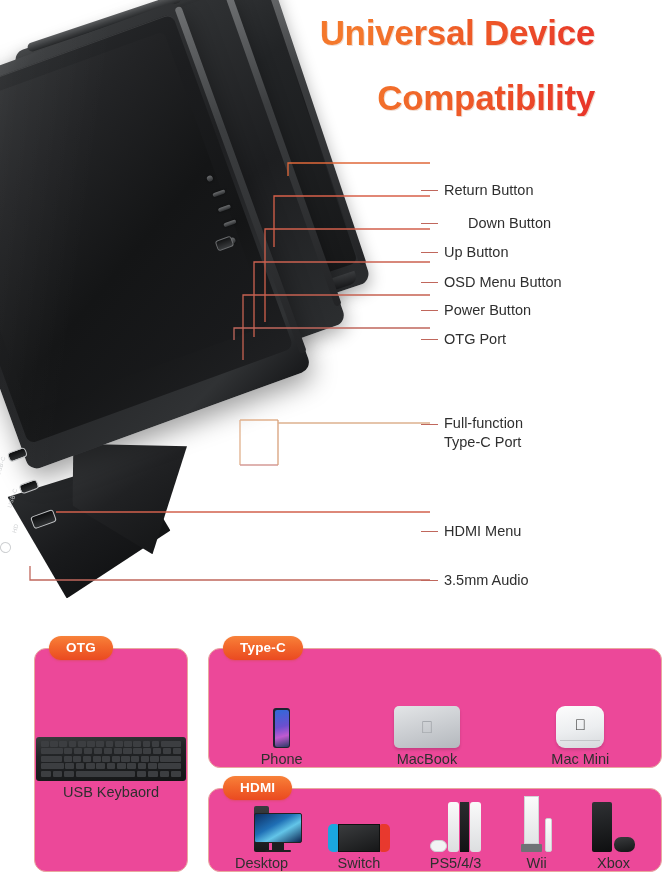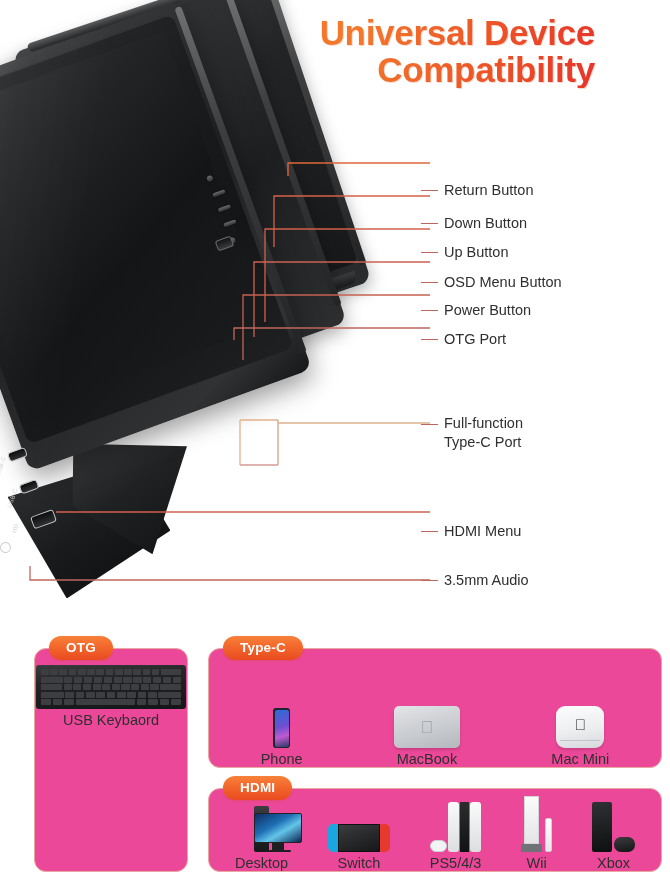--- a/index.html
+++ b/index.html
@@ -14,21 +14,21 @@
   
   .title{
     position:absolute;right:4px;top:14px;width:340px;
     text-align:right;line-height:1.06;
     font-size:35px;font-weight:bold;letter-spacing:-0.3px;
     background:linear-gradient(100deg,#f4782c 0%,#f4782c 30%,#ee5a27 62%,#e8342a 100%);
     -webkit-background-clip:text;background-clip:text;color:transparent;
     -webkit-text-fill-color:transparent;
     filter:drop-shadow(1px 1px 0 rgba(180,90,40,.22));
   }
-  .title .l2{display:block;}
+  .title .l2{display:block;margin-top:28px;}
 
   
   .art{position:absolute;left:-16px;top:0;width:400px;height:625px;}
   .mon{position:absolute;border-radius:11px;}
   
   .mon.rear{
     left:74px;top:2px;width:268px;height:330px;
     transform:rotate(-18.5deg);
     background:linear-gradient(160deg,#4a4c4e 0%,#2e3032 22%,#1b1c1e 55%,#2a2c2e 100%);
     box-shadow:0 6px 16px rgba(0,0,0,.30);
@@ -306,21 +306,21 @@
     <path d="M56 512 L430 512" fill="none" stroke="#d2604c" stroke-width="1.3"></path>
 
     <path d="M30 566 L30 580 L430 580" fill="none" stroke="#c0675c" stroke-width="1.3"></path>
   </svg>
 
   <div>
     <span class="dash" style="left:421px;top:190px"></span>
     <div class="lbl" style="left:444px;top:181px">Return Button</div>
 
     <span class="dash" style="left:421px;top:223px"></span>
-    <div class="lbl" style="left:444px;top:214px">Down Button</div>
+    <div class="lbl" style="left:468px;top:214px">Down Button</div>
 
     <span class="dash" style="left:421px;top:252px"></span>
     <div class="lbl" style="left:444px;top:243px">Up Button</div>
 
     <span class="dash" style="left:421px;top:282px"></span>
     <div class="lbl" style="left:444px;top:273px">OSD Menu Button</div>
 
     <span class="dash" style="left:421px;top:310px"></span>
     <div class="lbl" style="left:444px;top:301px">Power Button</div>
 
@@ -335,21 +335,21 @@
 
     <span class="dash" style="left:421px;top:531px"></span>
     <div class="lbl" style="left:444px;top:522px">HDMI Menu</div>
 
     <span class="dash" style="left:421px;top:580px"></span>
     <div class="lbl" style="left:444px;top:571px">3.5mm Audio</div>
   </div>
 
   <div class="card" style="left:34px;top:648px;width:152px;height:222px">
     <div class="badge">OTG</div>
-    <div style="display:flex;flex-direction:row;align-items:flex-start;justify-content:space-around;height:100%;padding-top:10px;box-sizing:border-box">
+    <div style="display:flex;flex-direction:column;align-items:center;justify-content:space-around;height:100%;padding-top:10px;box-sizing:border-box">
       <div class="cell">
         <div class="thumb" style="height:50px">
           <div class="kb">
             <div class="row">
                 <i class="k"></i>
                 <i class="k"></i>
                 <i class="k"></i>
                 <i class="k"></i>
                 <i class="k"></i>
                 <i class="k"></i>

